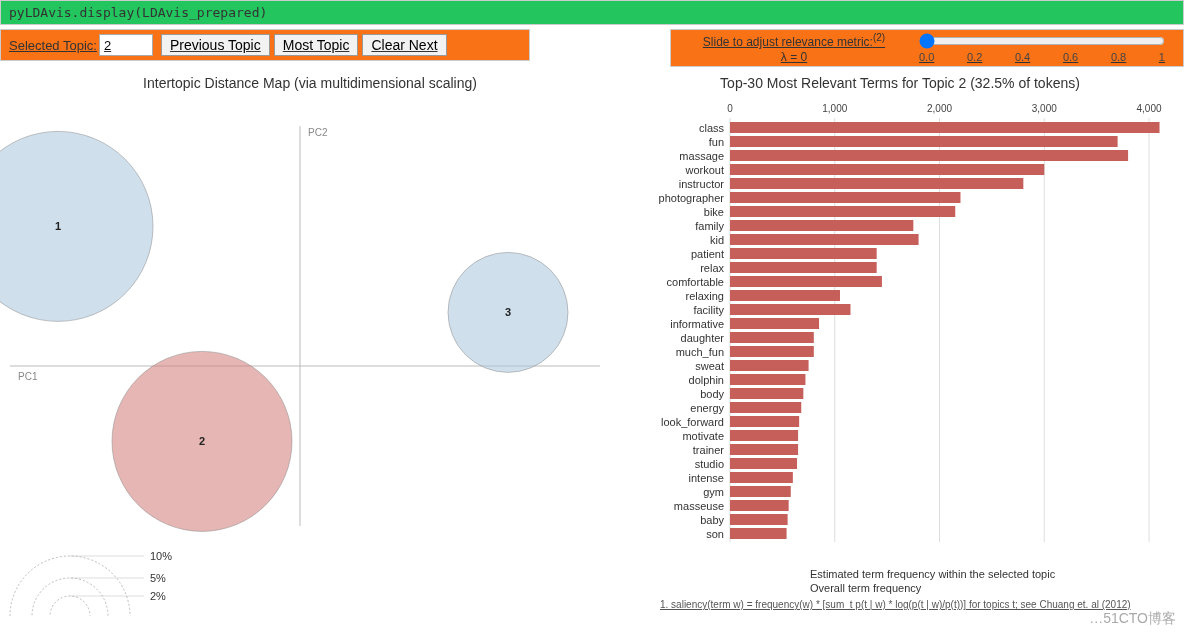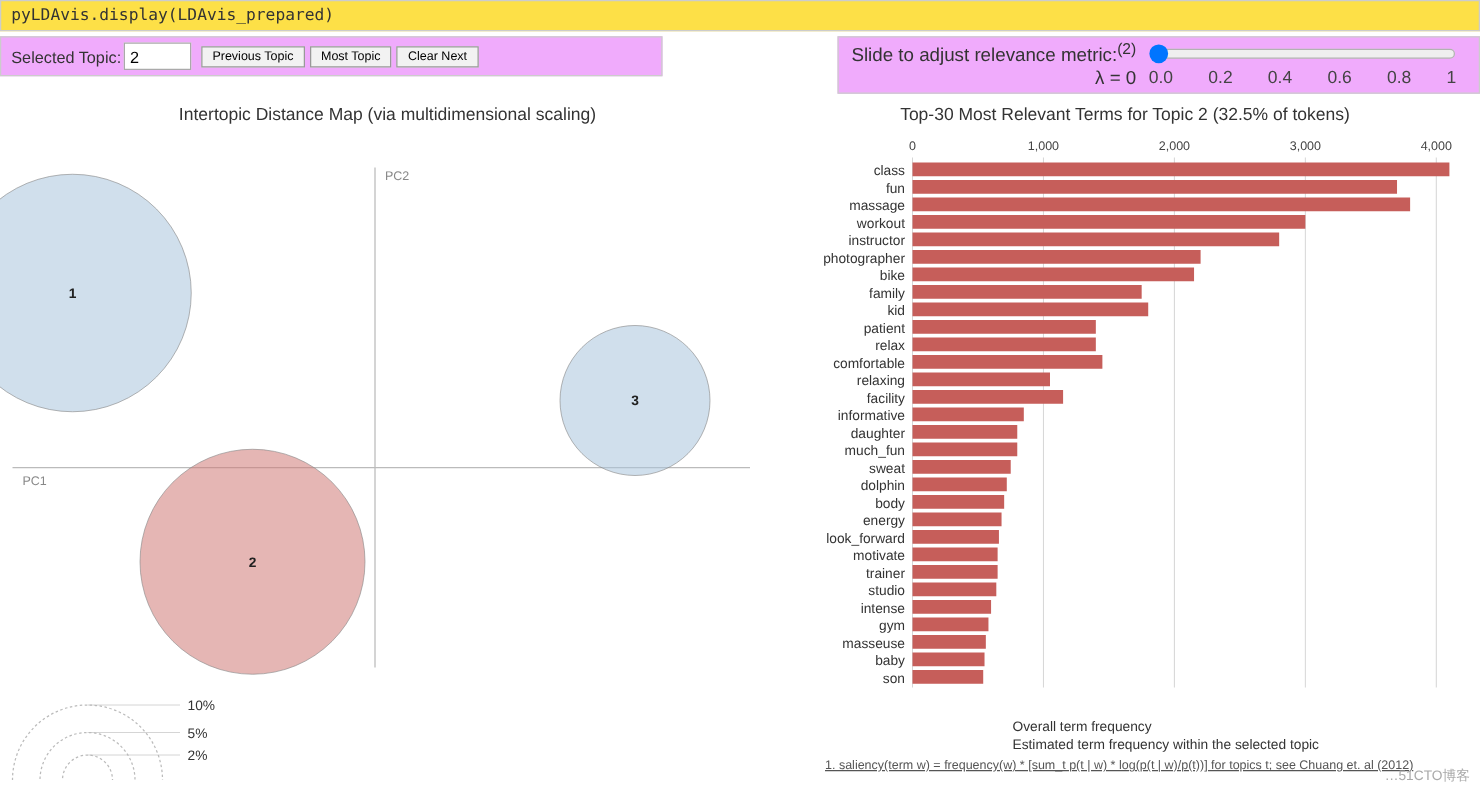--- a/index.html
+++ b/index.html
@@ -1,54 +1,54 @@
 <!DOCTYPE html>
 <html><head>
 <meta charset="utf-8">
 <style>
   html, body { margin:0; padding:0; font-family: Helvetica, Arial, sans-serif; font-size:12px; color:#333; background:#fff; }
   body { width:1184px; height:642px; overflow:hidden; position:relative; }
-  .code-cell { border:1px solid #ccc; background:#fde047; padding:4px 8px; font-family: Menlo, Consolas, monospace; font-size:13px; }
+  .code-cell { border:1px solid #ccc; background:#22c55e; padding:4px 8px; font-family: Menlo, Consolas, monospace; font-size:13px; }
   .top-controls { display:flex; align-items:stretch; margin-top:4px; }
   .controls-left, .controls-right {
-    background:#f0abfc; border:1px solid #ccc; display:flex; align-items:center;
-    padding:6px 8px; box-sizing:border-box; height:32px;
+    background:#f97316; border:1px solid #ccc; display:flex; align-items:center;
+    padding:6px 8px; box-sizing:border-box; height:32px;text-decoration:underline;
   }
   .controls-left { width:530px; }
   .spacer-mid { flex:0 0 140px; }
   .controls-right { flex:1; padding:2px 8px; height:auto; min-height:38px; }
   .controls-left label { font-size:13px; margin-right:2px; }
   .controls-left input[type="text"] {
     width:44px; height:18px; font-size:13px; border:1px solid #aaa; background:#fff; text-align:left; padding:1px 4px; margin-right:8px;
   }
-  .btn { background:#f2f2f2; border:1px solid #999; font-size:10px; padding:2px 8px; margin-right:4px; cursor:pointer; }
-  .rel-label { font-size:15px; text-align:right; line-height:1.2; flex:0 0 230px; }
+  .btn { background:#f2f2f2; border:1px solid #999; font-size:14px; padding:2px 8px; margin-right:4px; cursor:pointer; }
+  .rel-label { font-size:12px; text-align:center; line-height:1.2; flex:0 0 230px; }
   .slider-wrap { display:flex; flex-direction:column; flex:1; padding:0 10px; }
   input[type="range"] { width:100%; margin:0; }
-  .slider-ticks { display:flex; justify-content:space-between; font-size:14px; color:#444; margin-top:2px;gap:24px; }
+  .slider-ticks { display:flex; justify-content:space-between; font-size:11px; color:#444; margin-top:2px;gap:24px; }
   .charts-row { display:flex; margin-top:4px; }
   .left-panel { width:620px; position:relative; }
   .right-panel { width:560px; position:relative; }
   .panel-title { font-size:14px; font-weight:normal; text-align:center; margin:4px 0 5px; }
   svg { display:block; }
   .axis-label { font-size:10px; fill:#888; }
   .bubble { stroke:#888; stroke-width:0.5; fill-opacity:0.55; }
   .bubble-blue { fill:#aac5dc; }
   .bubble-red { fill:#d07a77; }
   .bubble-text { font-size:11px; font-weight:bold; fill:#222; }
   .marginal-title { font-size:11px; margin:2px 0 0 10px; }
   .bar-red { fill:#c65e5a; }
   .bar-blue { fill:#aac5dc; }
   .bar-chart .term-label { font-size:11px; fill:#333; text-anchor:end; }
   .bar-chart .x-tick-label { font-size:10px; fill:#444; text-anchor:middle; }
   .bar-chart .grid-line { stroke:#bbb; stroke-width:0.5; }
   .legend-row { display:flex; align-items:center; font-size:11px; margin:2px 0 0 120px; }
   .legend-swatch { width:60px; height:12px; margin-right:10px; }
   .footnotes { font-size:10px; color:#555; margin:4px 0 0 40px; line-height:1.4; text-decoration:underline; }
-  .watermark { position:absolute; right:8px; bottom:14px; font-size:11px; color:#aaa; pointer-events:none; }
+  .watermark { position:absolute; right:8px; bottom:14px; font-size:14px; color:#aaa; pointer-events:none; }
 </style>
 </head>
 <body>
 
 <div class="code-cell">
   <span>pyLDAvis.display(LDAvis_prepared)</span>
 </div>
 
 <div class="top-controls">
   <div class="controls-left">
@@ -177,26 +177,26 @@
         <rect x="110" y="390" width="60.761904761904766" height="11" class="bar-red"></rect>
         <text x="104" y="400" class="term-label">gym</text>
         <rect x="110" y="404" width="58.666666666666664" height="11" class="bar-red"></rect>
         <text x="104" y="414" class="term-label">masseuse</text>
         <rect x="110" y="418" width="57.61904761904762" height="11" class="bar-red"></rect>
         <text x="104" y="428" class="term-label">baby</text>
         <rect x="110" y="432" width="56.57142857142857" height="11" class="bar-red"></rect>
         <text x="104" y="442" class="term-label">son</text>
       </svg>
     <div class="legend-row">
+      <div class="legend-swatch bar-red"></div>
+      <span>Estimated term frequency within the selected topic</span>
+    </div>
+    <div class="legend-row">
       <div class="legend-swatch bar-blue"></div>
       <span>Overall term frequency</span>
     </div>
-    <div class="legend-row">
-      <div class="legend-swatch bar-red"></div>
-      <span>Estimated term frequency within the selected topic</span>
-    </div>
     <div class="footnotes">
       <span>1. saliency(term w) = frequency(w) * [sum_t p(t | w) * log(p(t | w)/p(t))] for topics t; see Chuang et. al (2012)</span><br>
     </div>
   </div>
 </div>
 
 <div class="watermark">…51CTO博客</div>
 
 </body></html>

